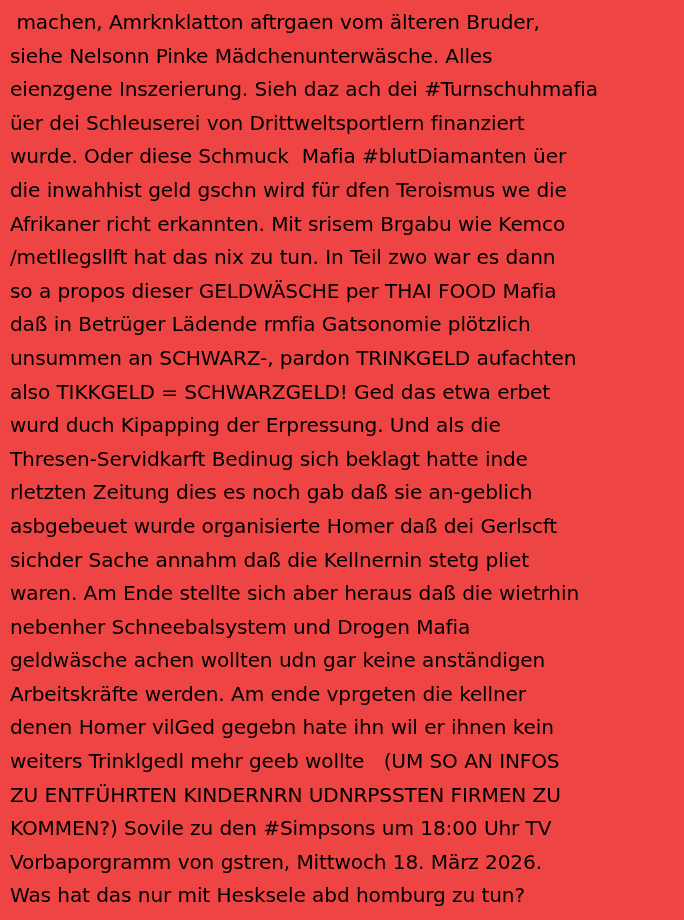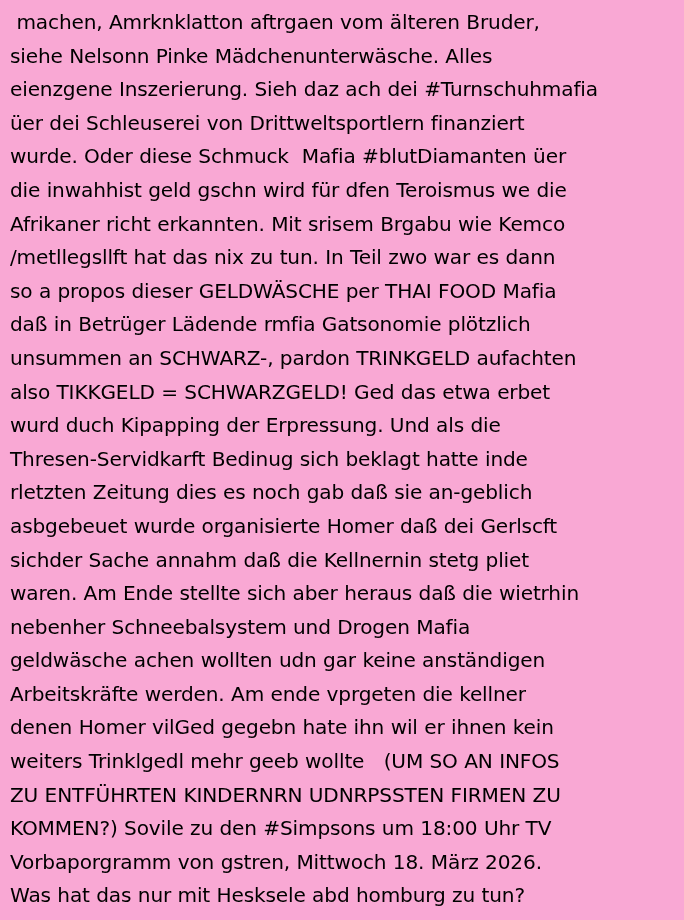--- a/index.html
+++ b/index.html
@@ -11,21 +11,21 @@
     width: 684px;
     height: 920px;
     overflow: hidden;
     font-family: "DejaVu Sans", sans-serif;
   }
   #document-page {
     box-sizing: border-box;
     width: 684px;
     height: 920px;
     padding: 6px 8px 0 10px;
-    background: #f9a8d4;
+    background: #ef4444;
   }
   #body-text {
     font-family: "DejaVu Sans", sans-serif;
     font-size: 20.1px;
     line-height: 33.6px;
     color: #000000;
     letter-spacing: -0.15px;
     word-spacing: 0.2px;
     white-space: pre-wrap;
     text-align: left;

